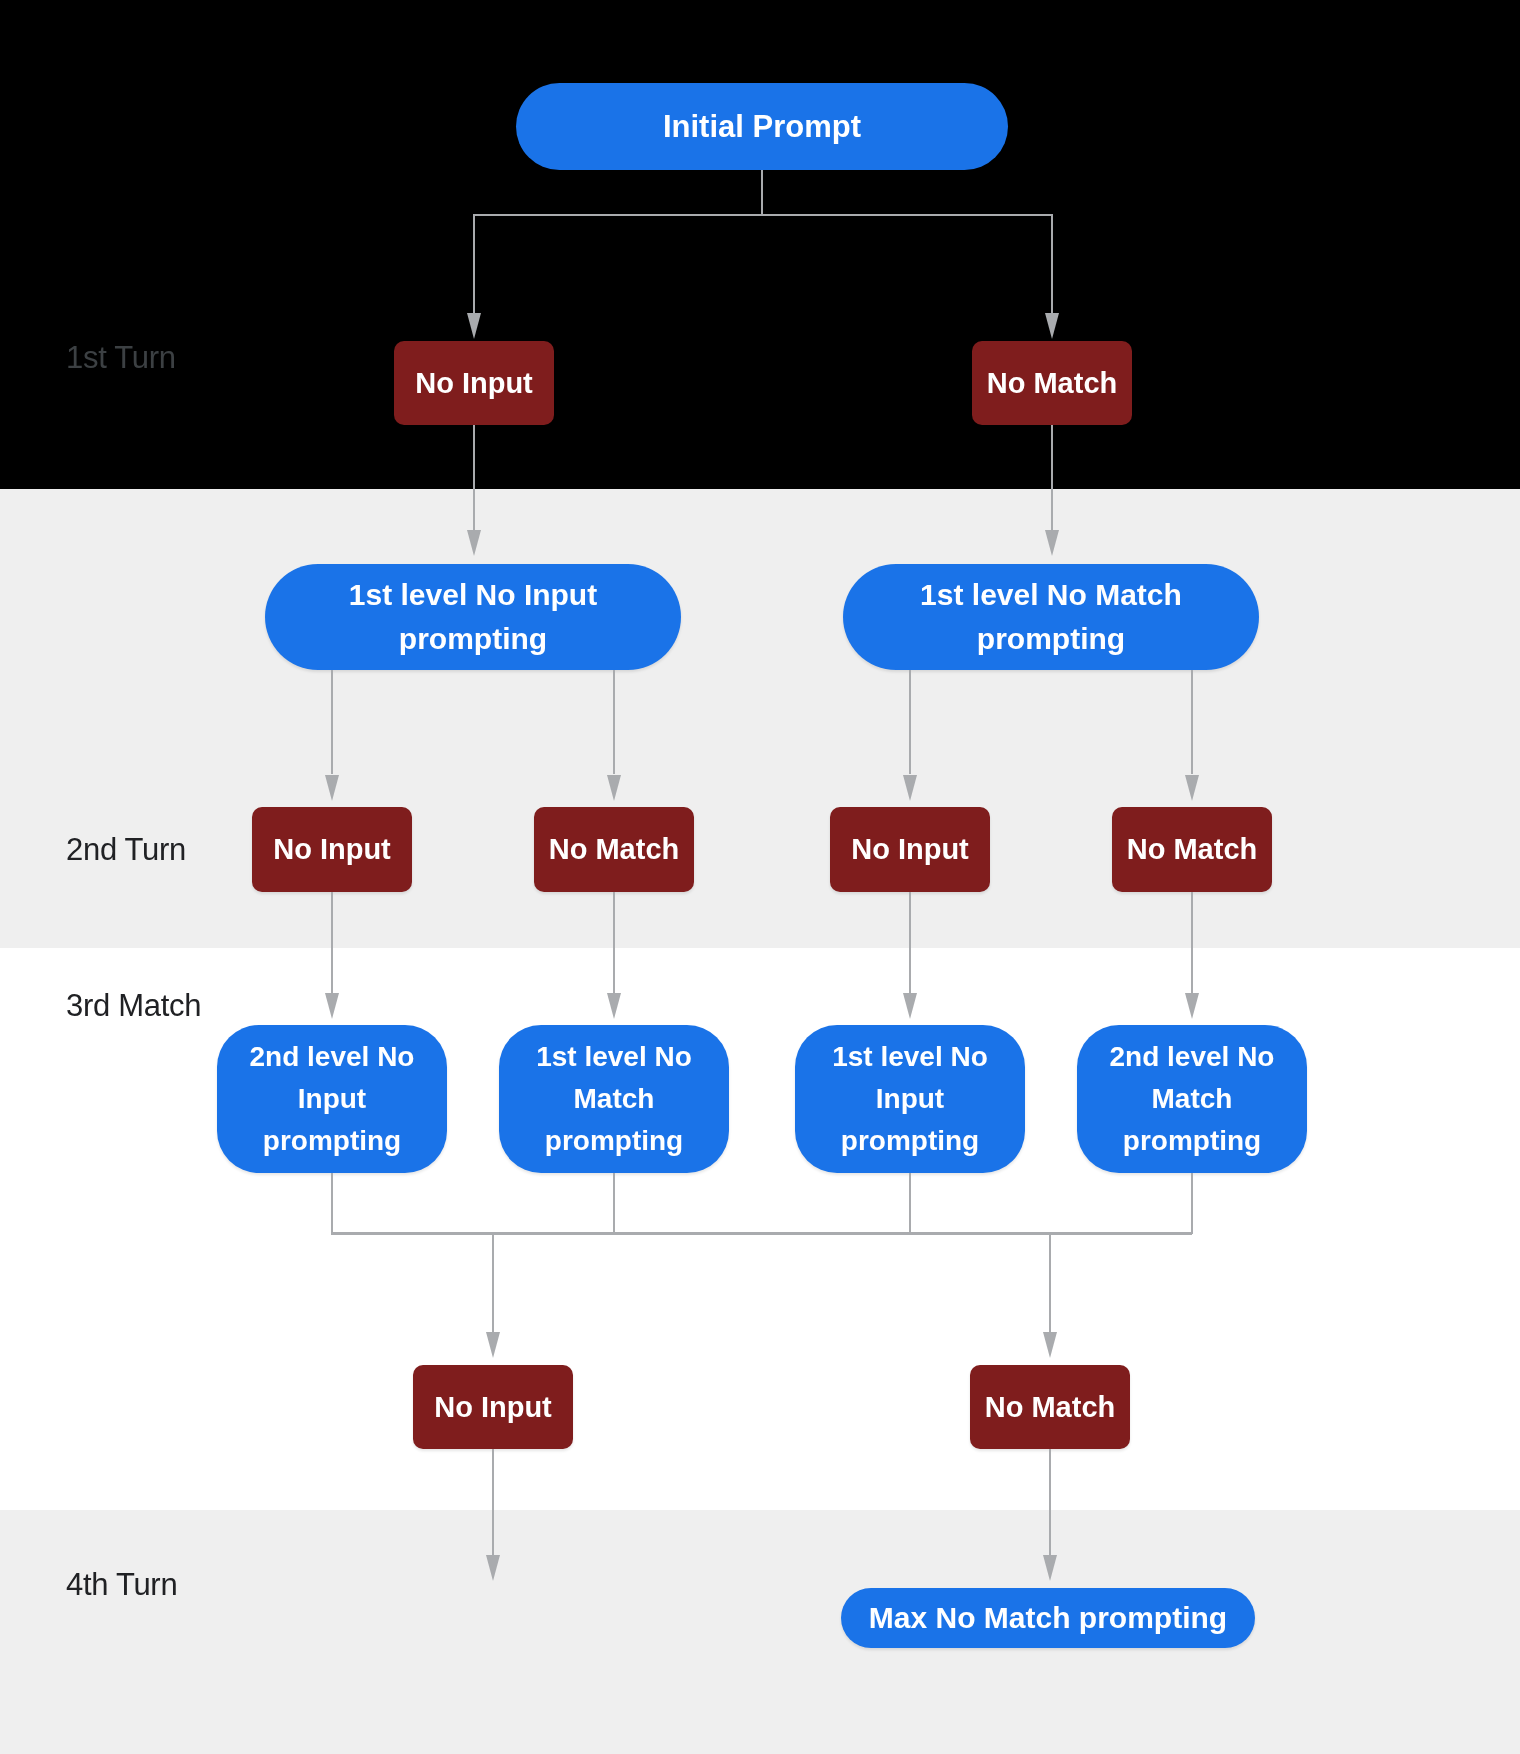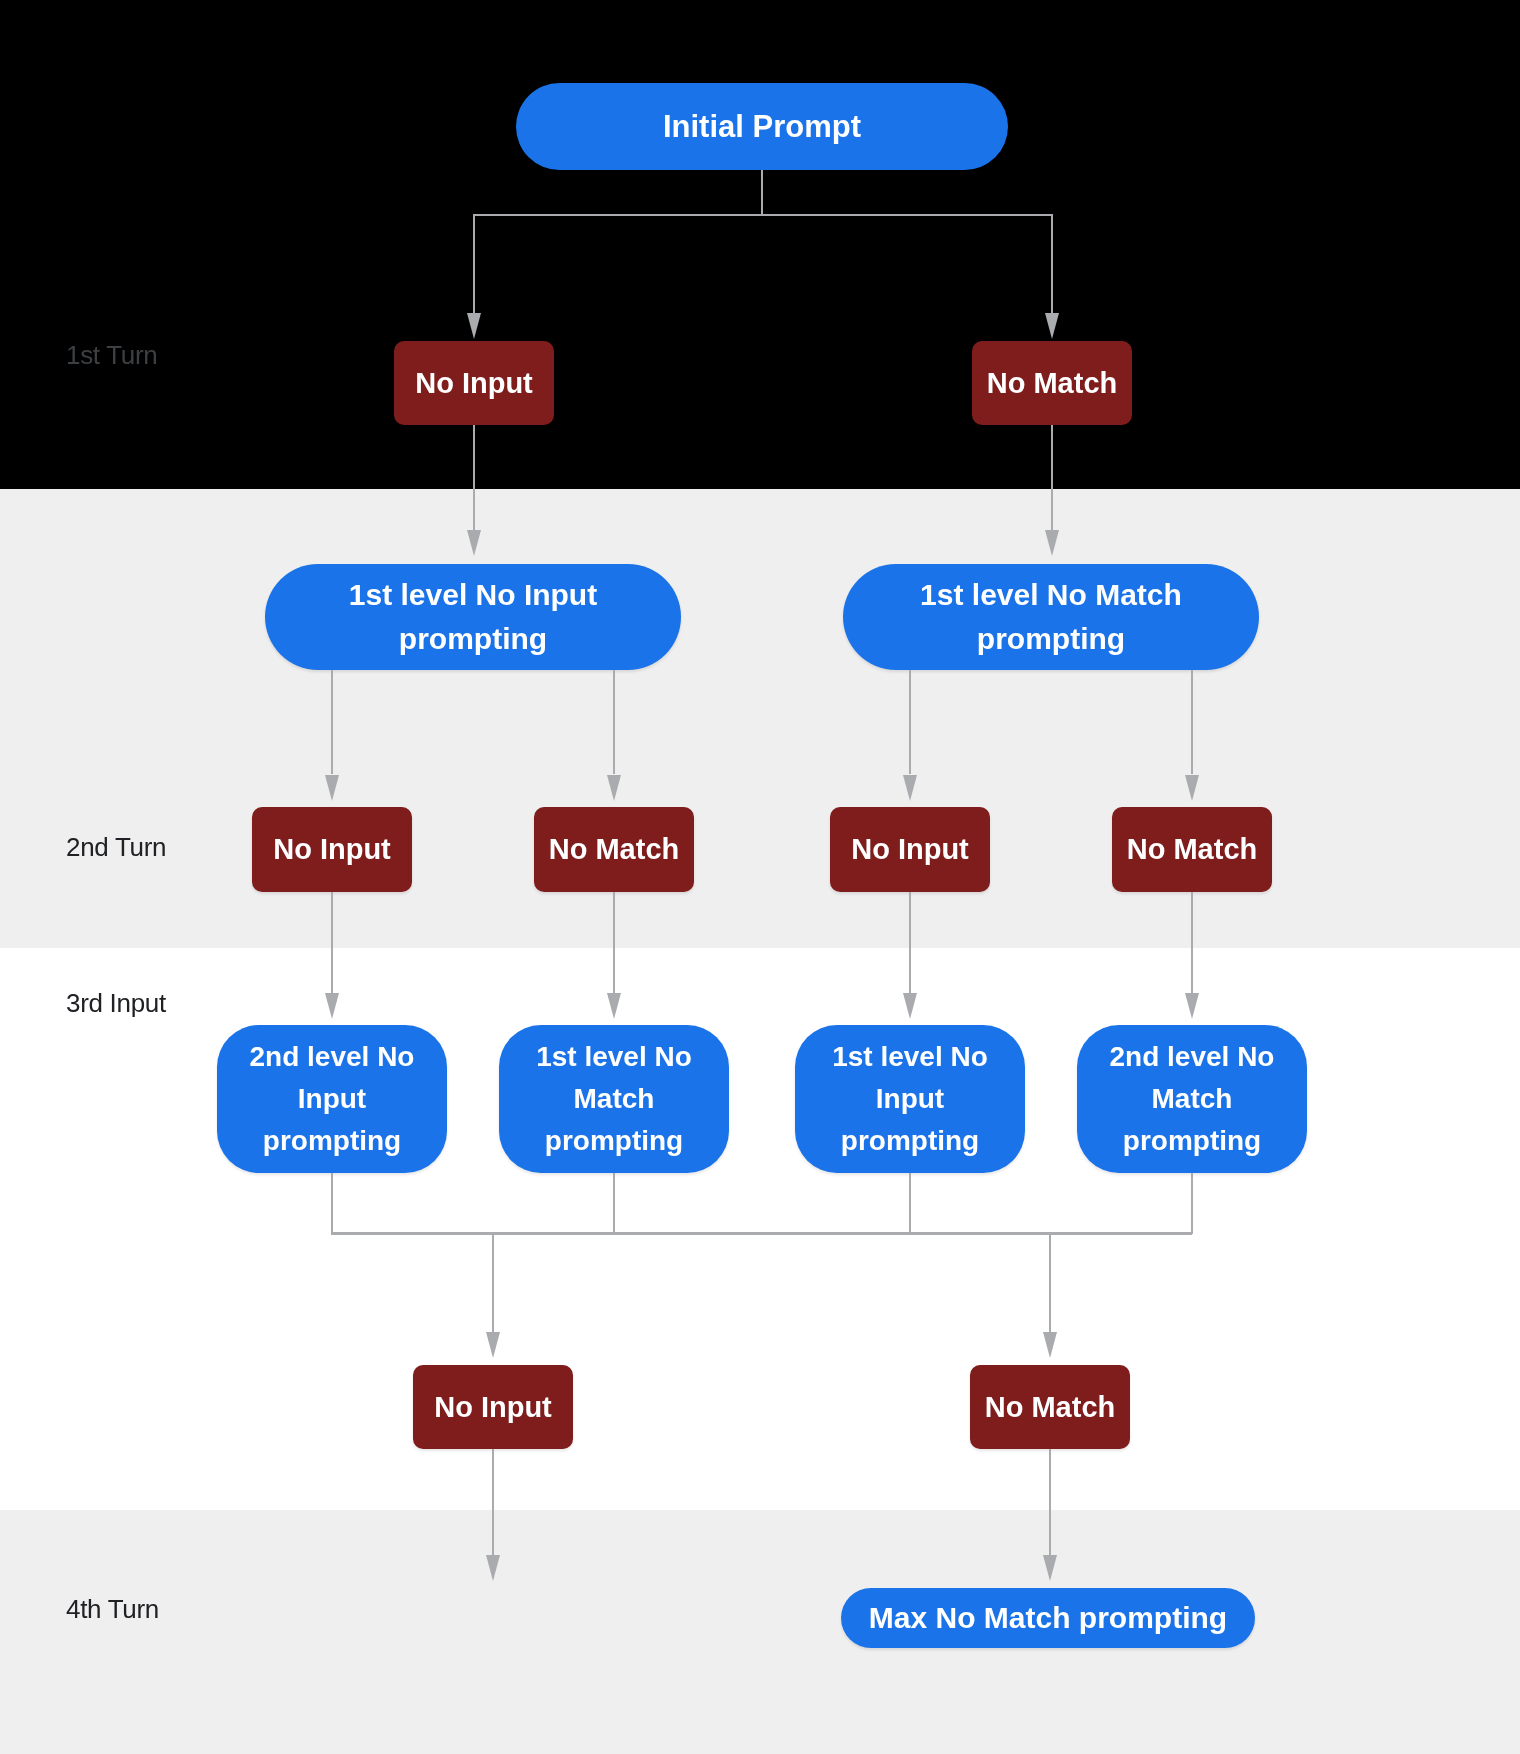--- a/index.html
+++ b/index.html
@@ -15,21 +15,21 @@
   .section{position:absolute;left:0;width:1520px;}
   .s-black{top:0;height:489px;background:#000000;}
   .s-gray1{top:489px;height:459px;background:#efefef;}
   .s-white{top:948px;height:562px;background:#ffffff;}
   .s-gray2{top:1510px;height:244px;background:#efefef;}
 
   
   .turn-label{
     position:absolute;
     left:66px;
-    font-size:26px;
+    font-size:31px;
     letter-spacing:-0.3px;
     color:#202124;
     white-space:nowrap;
   }
   .turn-label.on-black{color:#3c4043;}
 
   
   .node{
     position:absolute;
     display:flex;
@@ -67,22 +67,22 @@
 
 <div class="canvas">
 
   <div class="section s-black"></div>
   <div class="section s-gray1"></div>
   <div class="section s-white"></div>
   <div class="section s-gray2"></div>
 
   <div class="turn-label on-black" style="top:340px;">1st Turn</div>
   <div class="turn-label" style="top:792px;margin-top:40px;">2nd Turn</div>
-  <div class="turn-label" style="top:988px;">3rd Input</div>
-  <div class="turn-label" style="top:1567px;margin-top:27px;">4th Turn</div>
+  <div class="turn-label" style="top:988px;">3rd Match</div>
+  <div class="turn-label" style="top:1567px;">4th Turn</div>
 
   <div class="node blue pill-big" style="left:516px;top:83px;width:492px;height:87px;">Initial Prompt</div>
 
   <div class="vline" style="left:761px;top:170px;height:45px;"></div>
   <div class="hline" style="left:474px;top:214px;width:578px;"></div>
   <div class="vline" style="left:473px;top:214px;height:100px;"></div>
   <div class="vline" style="left:1051px;top:214px;height:100px;"></div>
   <div class="arrowhead" style="left:467px;top:313px;"></div>
   <div class="arrowhead" style="left:1045px;top:313px;"></div>
 

